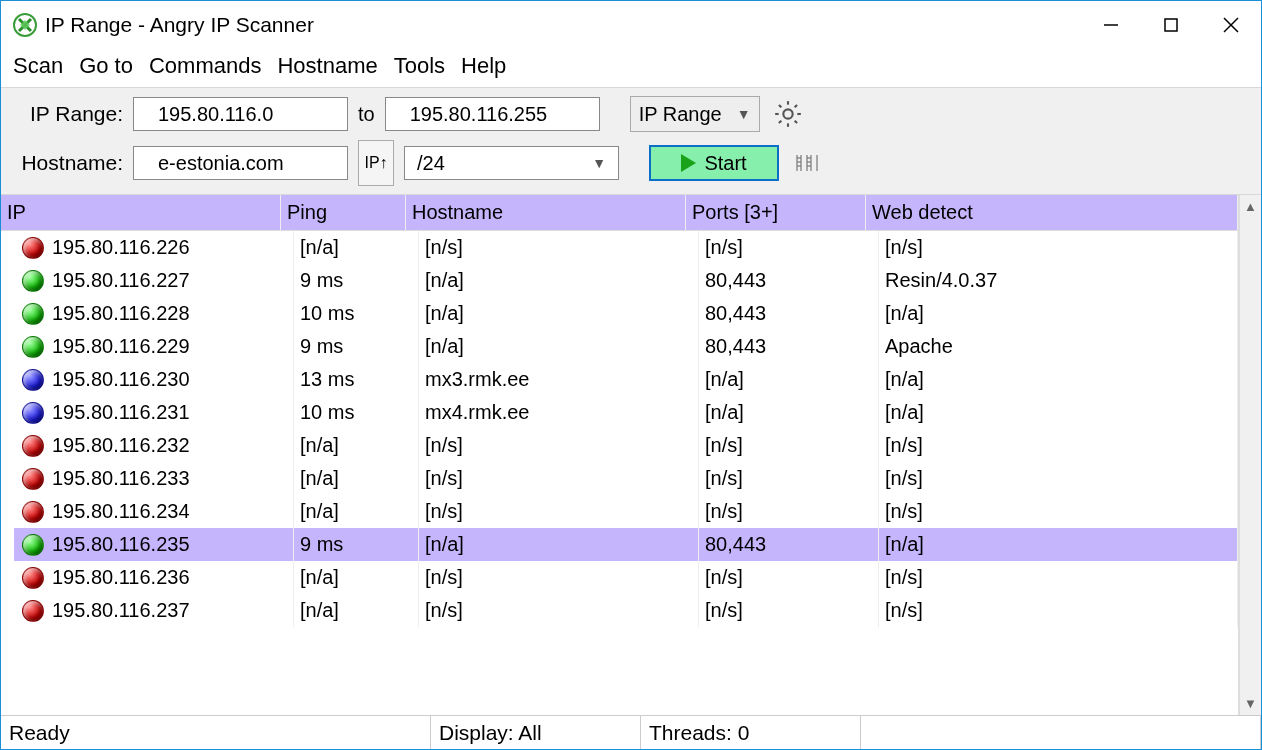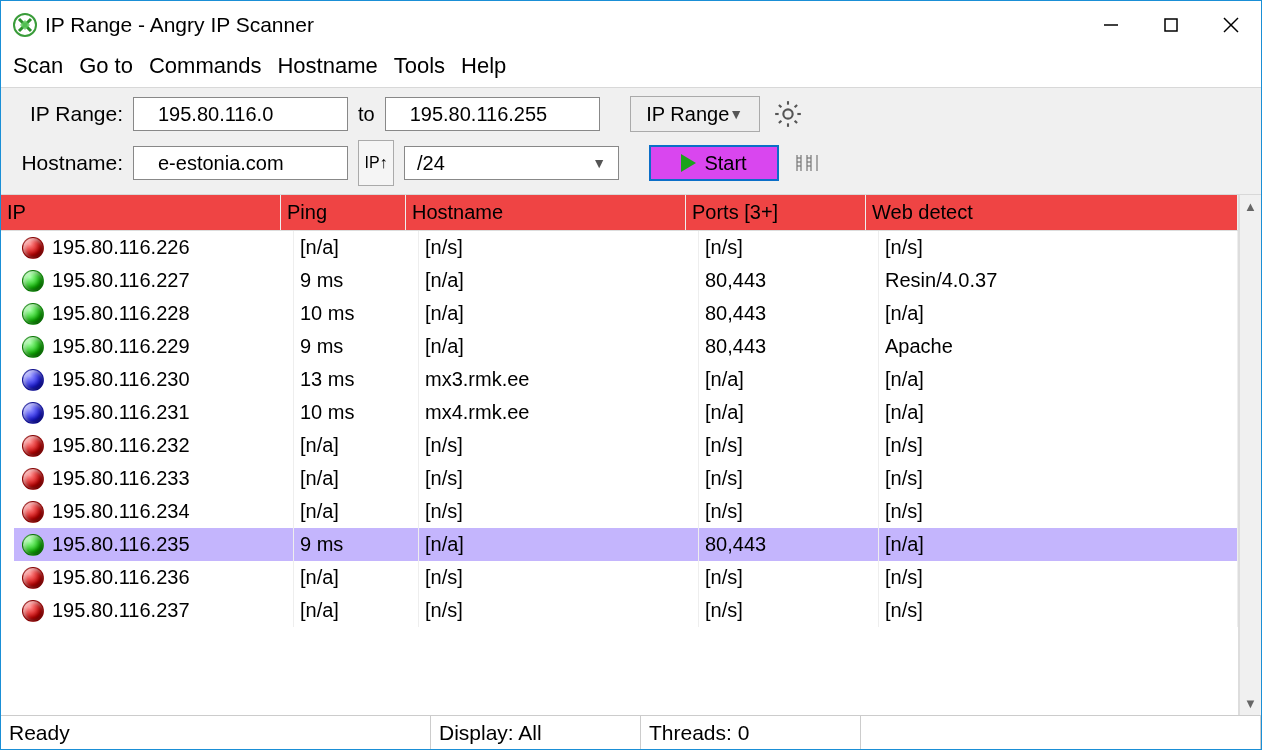--- a/index.html
+++ b/index.html
@@ -79,49 +79,49 @@
     height: 34px; width: 215px;
     border: 1px solid #888;
     background: #fff;
     display: flex; align-items: center; justify-content: space-between;
     padding: 0 12px;
   }
   .feeder-select {
     height: 36px; width: 130px;
     border: 1px solid #aaa;
     background: #eee;
-    display: flex; align-items: center; justify-content: center;
+    display: flex; align-items: center; justify-content: space-between;
     padding: 0 8px;
     font-size: 20px;
   }
   .start-btn {
     height: 36px; width: 130px;
     border: 2px solid #0b6fc8;
-    background: #d946ef;
+    background: #86efac;
     display: flex; align-items: center; justify-content: center;
     gap: 8px;
     font-size: 20px;
   }
   .gear-btn, .fetchers-btn {
     height: 36px; width: 36px;
     display: flex; align-items: center; justify-content: center;
   }
   .results {
     flex: 1; overflow: hidden; position: relative;
     display: flex;
   }
   .results-table {
     flex: 1; overflow: hidden;
     border-right: 1px solid #ddd;
   }
   .thead {
     display: flex;
     border-bottom: 1px solid #ddd;
     font-size: 20px;
-    background: #ef4444;
+    background: #c4b5fd;
   }
   .thead > div, .trow > div {
     padding: 6px 6px 6px 6px;
     border-right: 1px solid #eee;
   }
   .col-ip { width: 280px; display: flex; align-items: center; gap: 4px; }
   .col-ping { width: 125px; }
   .col-host { width: 280px; }
   .col-ports { width: 180px; }
   .col-web { flex: 1; }

